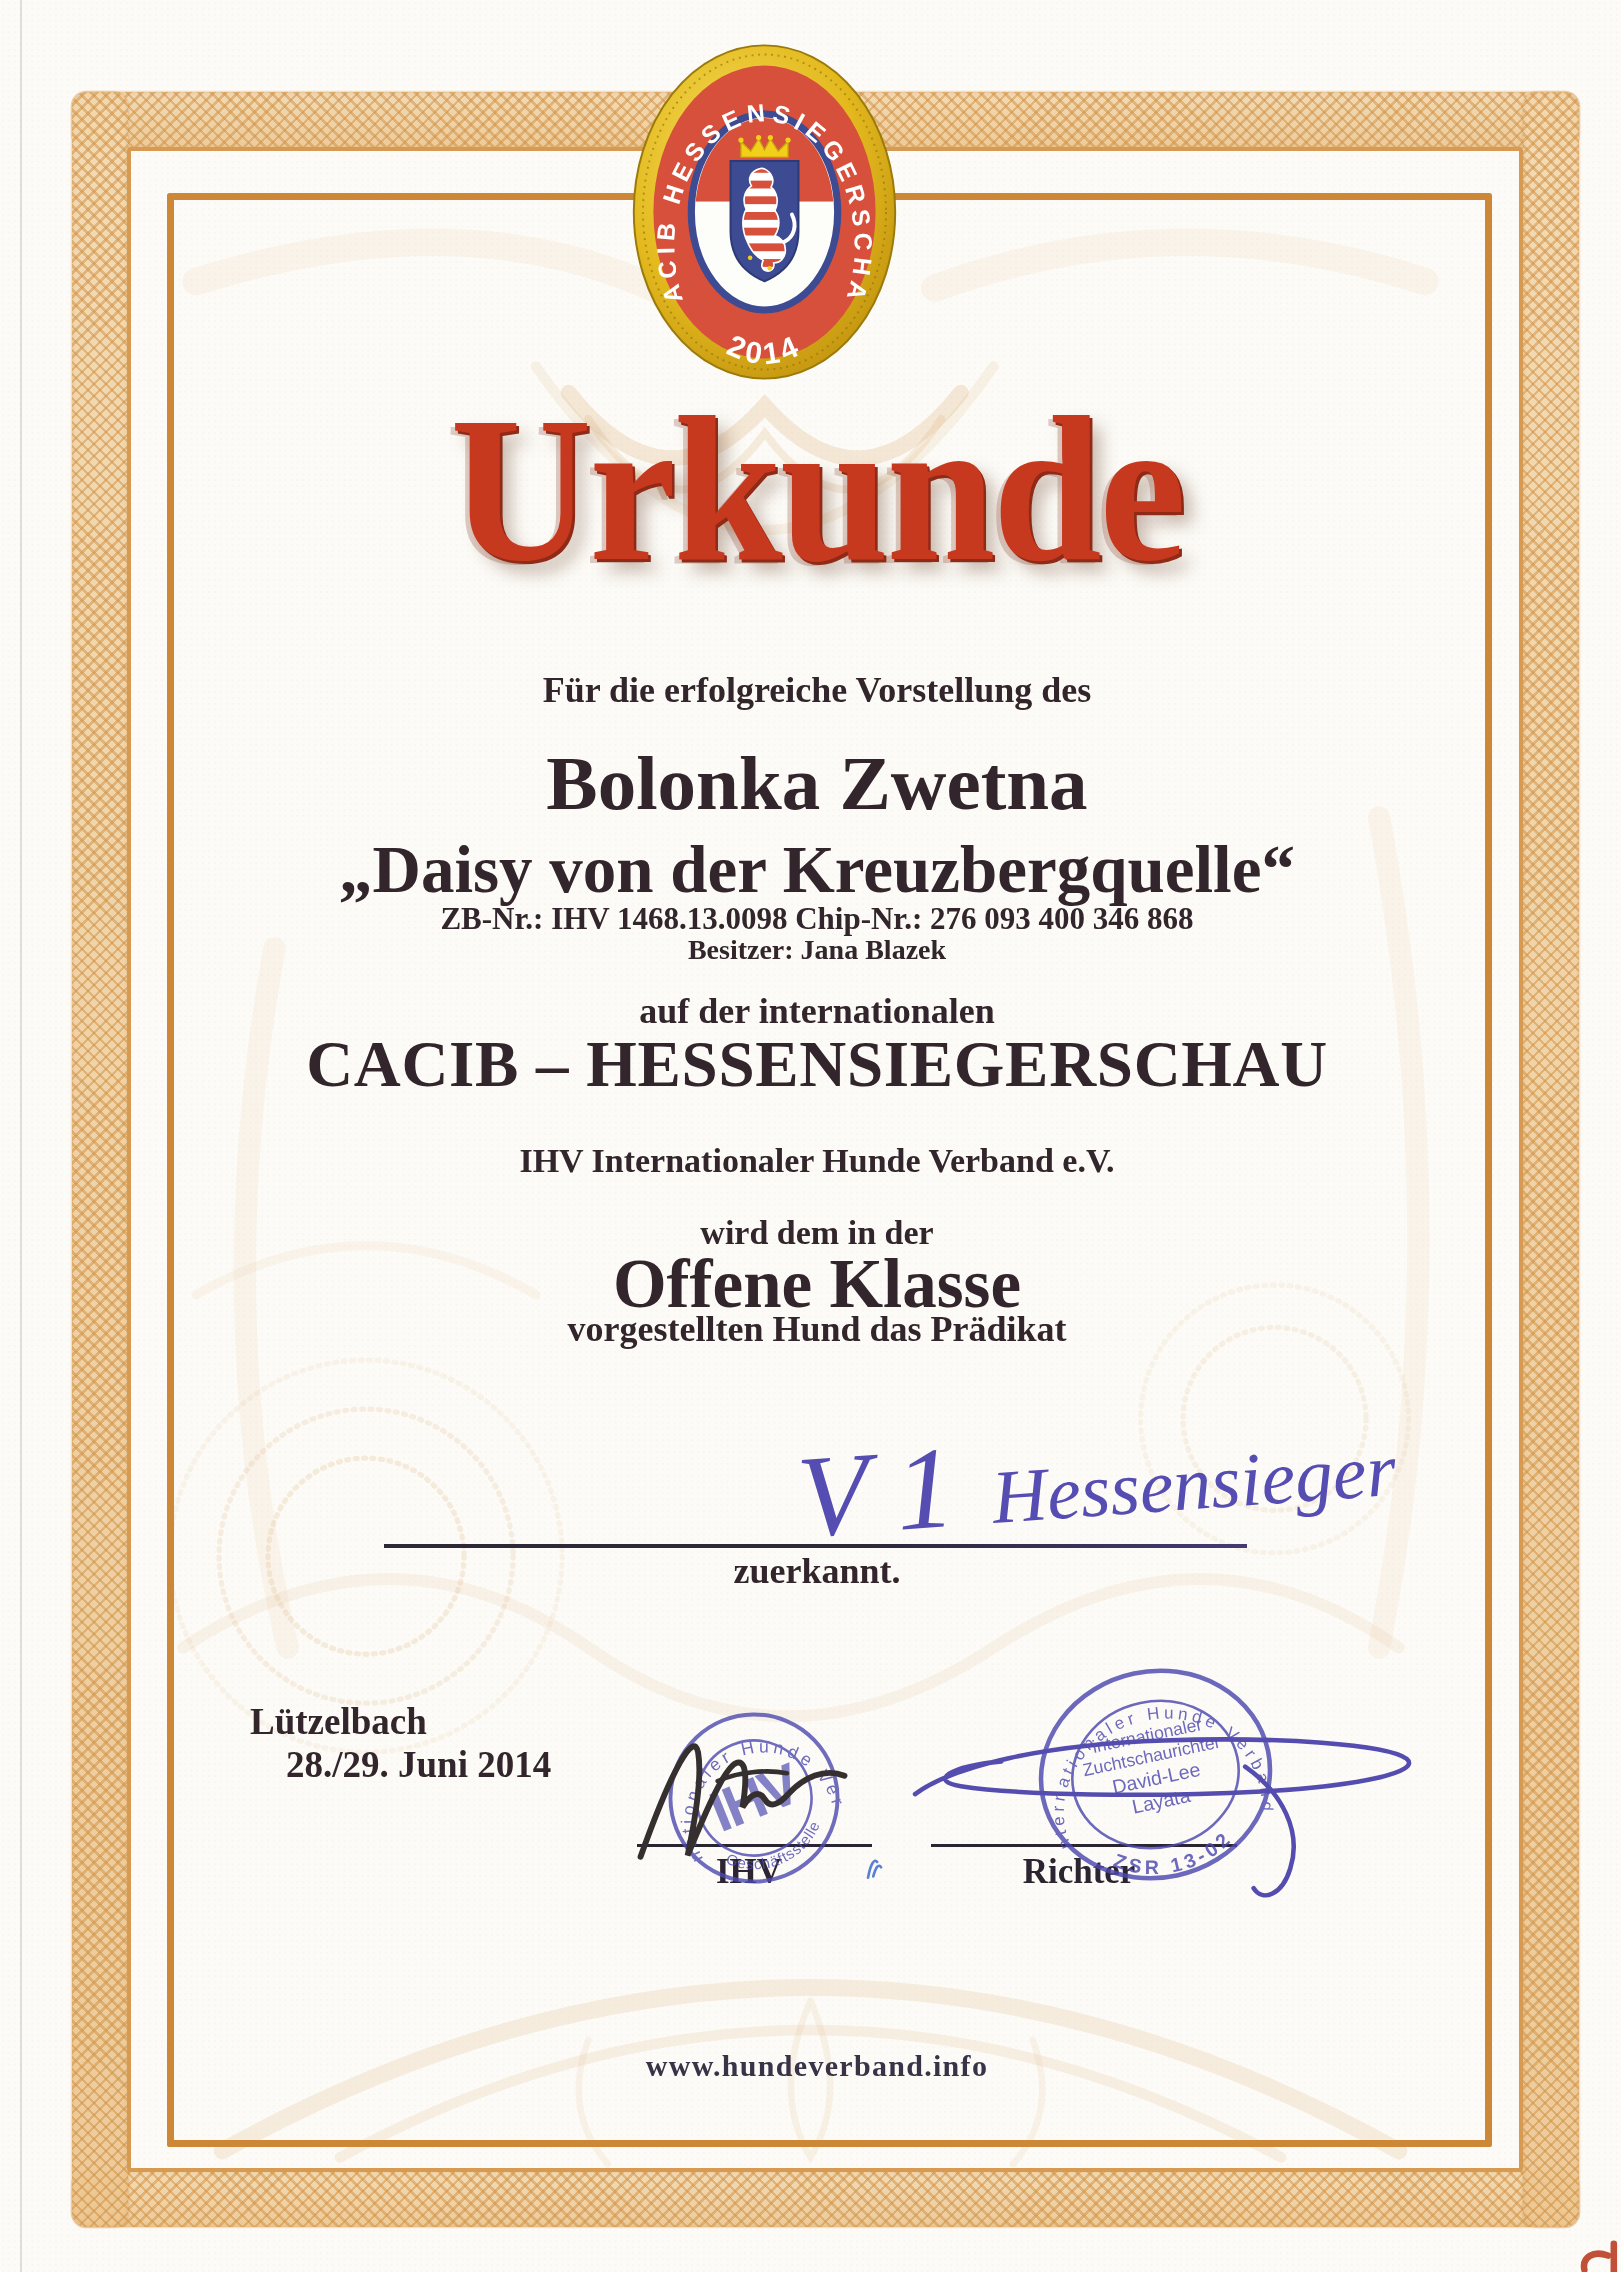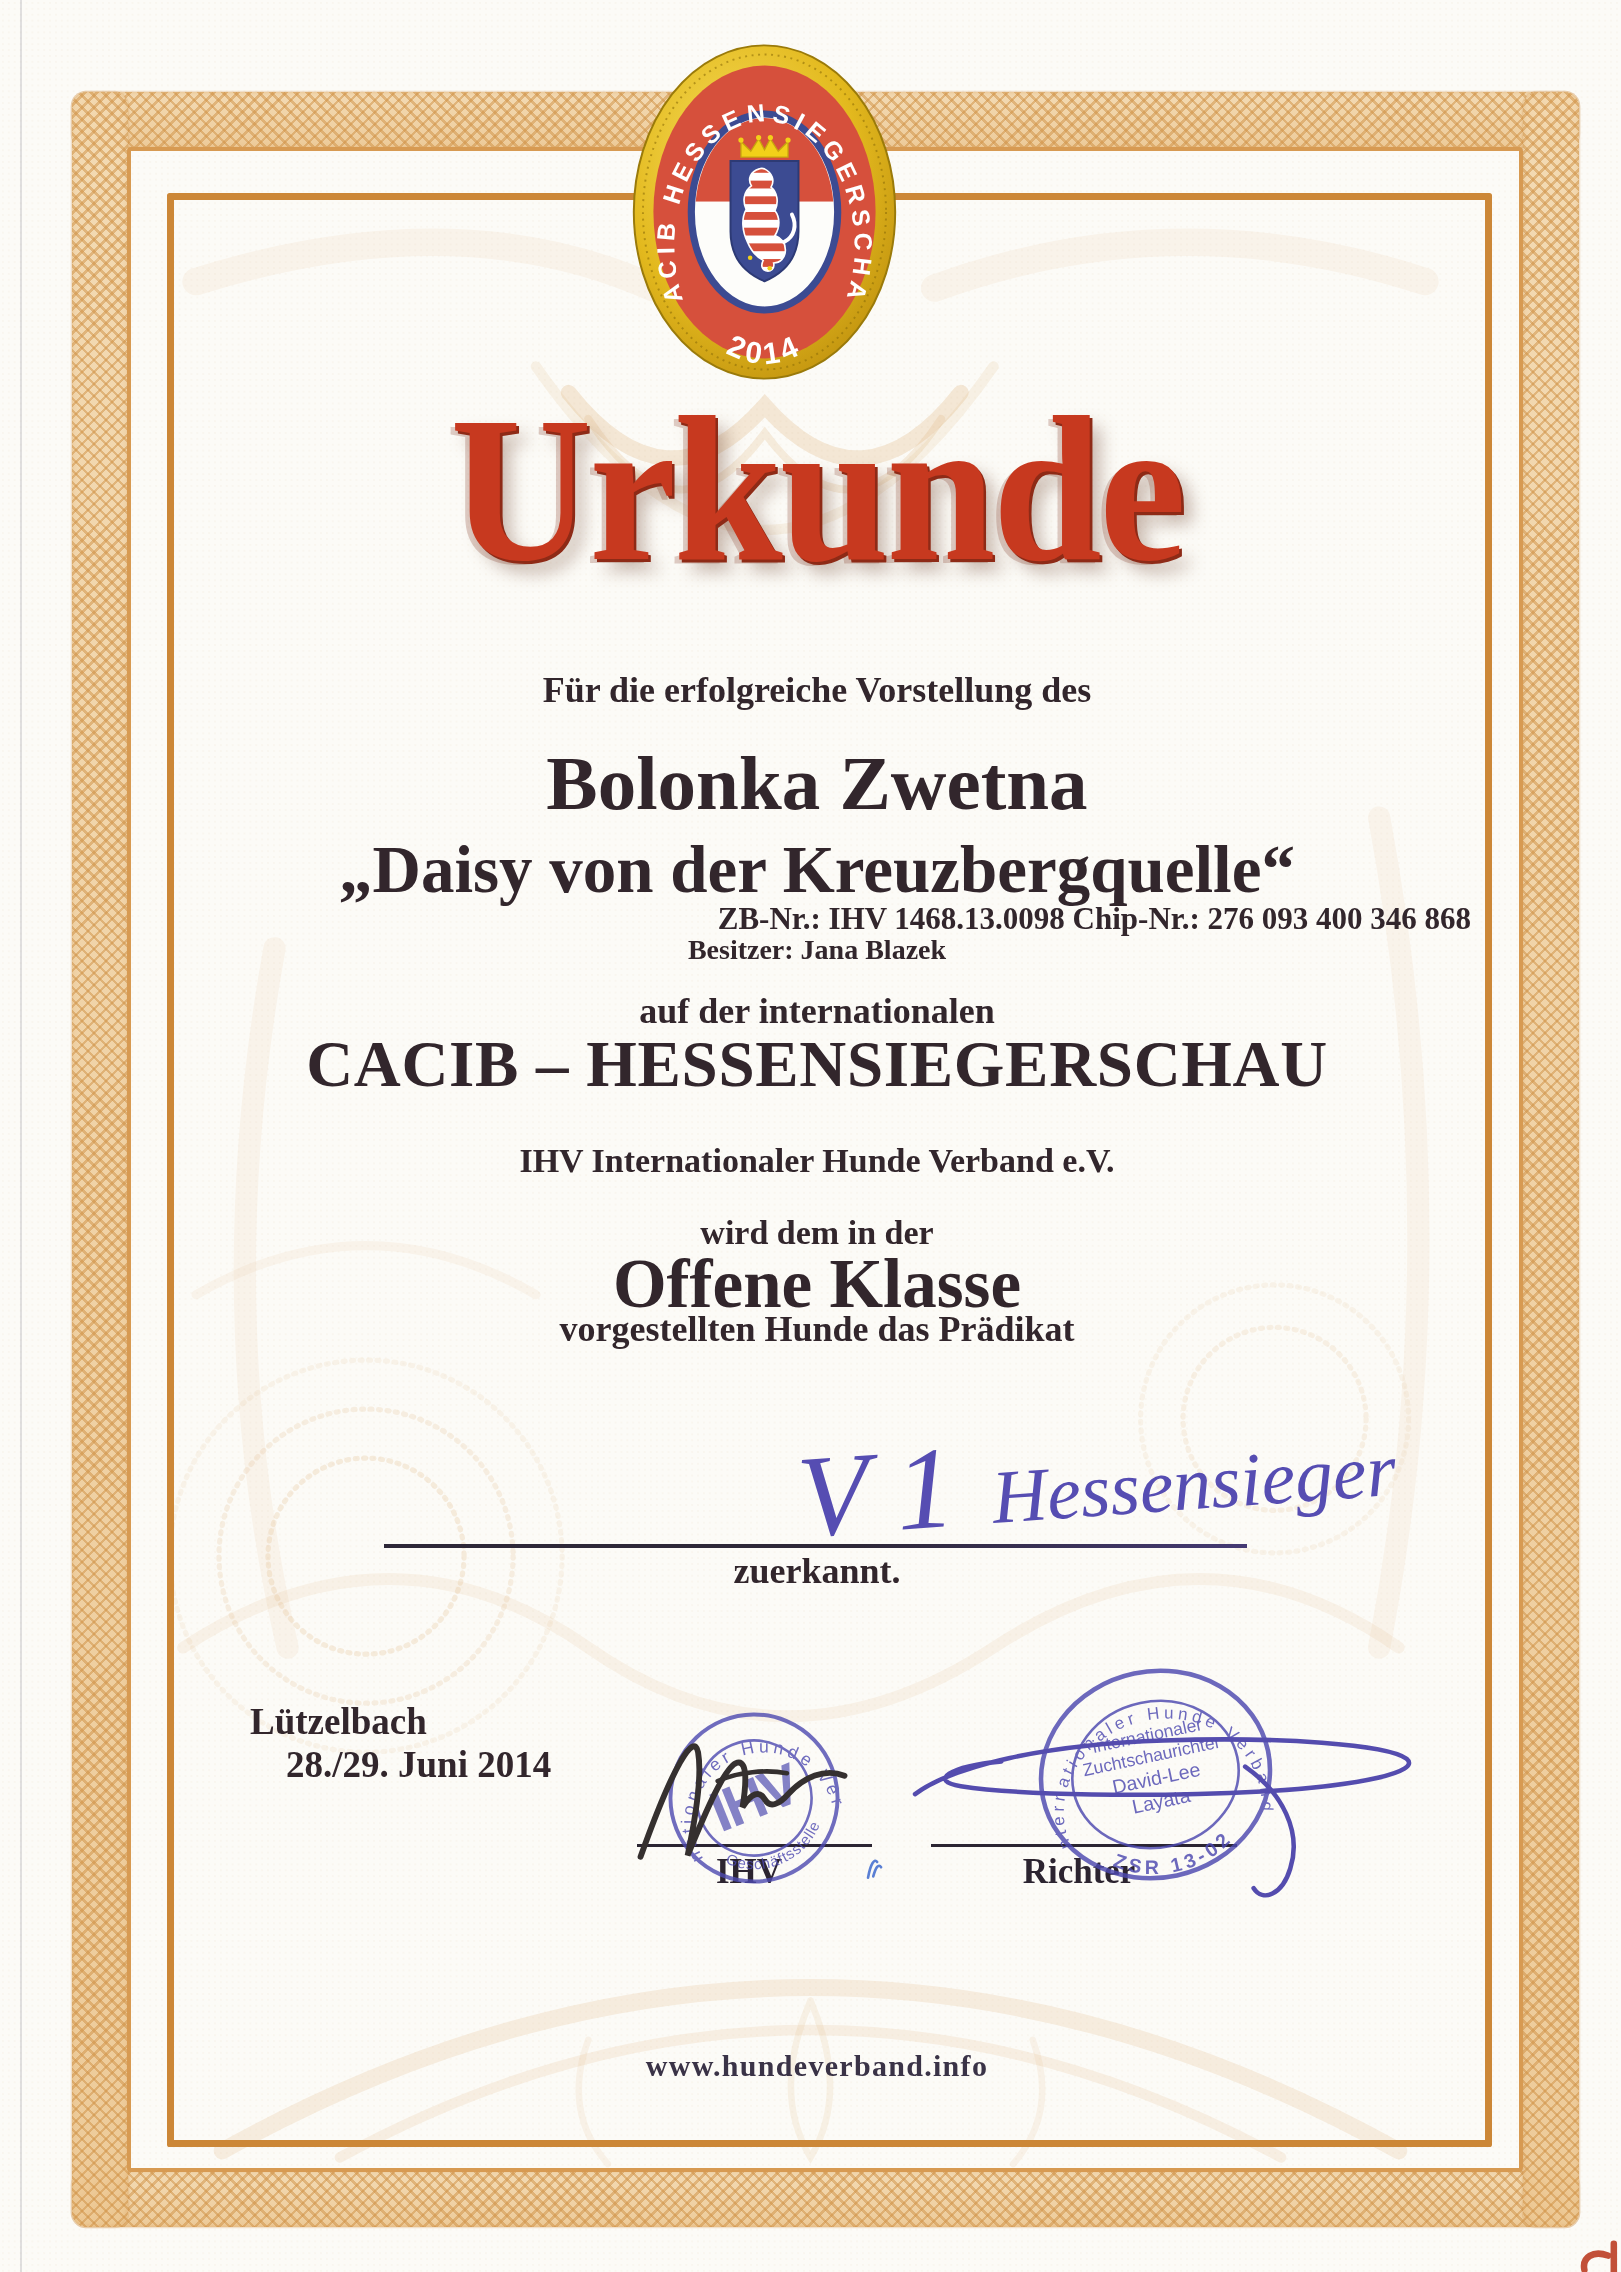--- a/index.html
+++ b/index.html
@@ -34,21 +34,21 @@
   
   .tl{position:absolute;left:163px;width:1308px;text-align:center;z-index:4;
       font-weight:bold;color:#32262c;line-height:1.08;}
   .title{position:absolute;left:163px;width:1308px;top:376px;z-index:4;text-align:center;
       font-size:196px;font-weight:bold;color:#c7391f;letter-spacing:-2.6px;
       text-shadow:2.6px 2.6px 0 #8e2a16, -4.6px 3.9px 0 rgba(130,60,40,.25), 10.5px 11.8px 17px rgba(120,80,60,.40);
       transform:scaleY(1.06);}
   .l-intro{top:671px;font-size:36px;}
   .l-breed{top:742px;font-size:77px;text-align:center;}
   .l-dog{top:833px;font-size:67px;}
-  .l-reg{top:902px;font-size:31px;text-align:right;}
+  .l-reg{top:902px;font-size:31px;}
   .l-owner{top:935px;font-size:28px;}
   .l-eintro{top:992px;font-size:36px;}
   .l-ename{top:1029px;font-size:65px;letter-spacing:0.7px;}
   .l-des{top:1105px;font-size:33px;}
   .l-org{top:1143px;font-size:34px;}
   .l-aintro{top:1215px;font-size:34px;}
   .l-class{top:1247px;font-size:69px;}
   .l-outro{top:1310px;font-size:36px;}
   .l-granted{top:1552px;font-size:36px;}
   .rule-main{position:absolute;z-index:4;left:384px;width:863px;top:1544px;height:3.9px;
@@ -158,21 +158,21 @@
   <div class="tl l-intro">Für die erfolgreiche Vorstellung des</div>
   <div class="tl l-breed">Bolonka Zwetna</div>
   <div class="tl l-dog">„Daisy von der Kreuzbergquelle“</div>
   <div class="tl l-reg">ZB-Nr.: IHV 1468.13.0098 Chip-Nr.: 276 093 400 346 868</div>
   <div class="tl l-owner">Besitzer: Jana Blazek</div>
   <div class="tl l-eintro">auf der internationalen</div>
   <div class="tl l-ename">CACIB – HESSENSIEGERSCHAU</div>
   <div class="tl l-org">IHV Internationaler Hunde Verband e.V.</div>
   <div class="tl l-aintro">wird dem in der</div>
   <div class="tl l-class">Offene Klasse</div>
-  <div class="tl l-outro">vorgestellten Hunde das Prädikat</div>
+  <div class="tl l-outro">vorgestellten Hund das Prädikat</div>
   <div class="rule-main"></div>
   <div class="tl l-granted">zuerkannt.</div>
 
   <div class="l-place">Lützelbach</div>
   <div class="l-date">28./29. Juni 2014</div>
 
   <div class="rule-sig left"></div>
   <div class="rule-sig right"></div>
   <div class="sig-label left">IHV</div>
   <div class="sig-label right">Richter</div>

